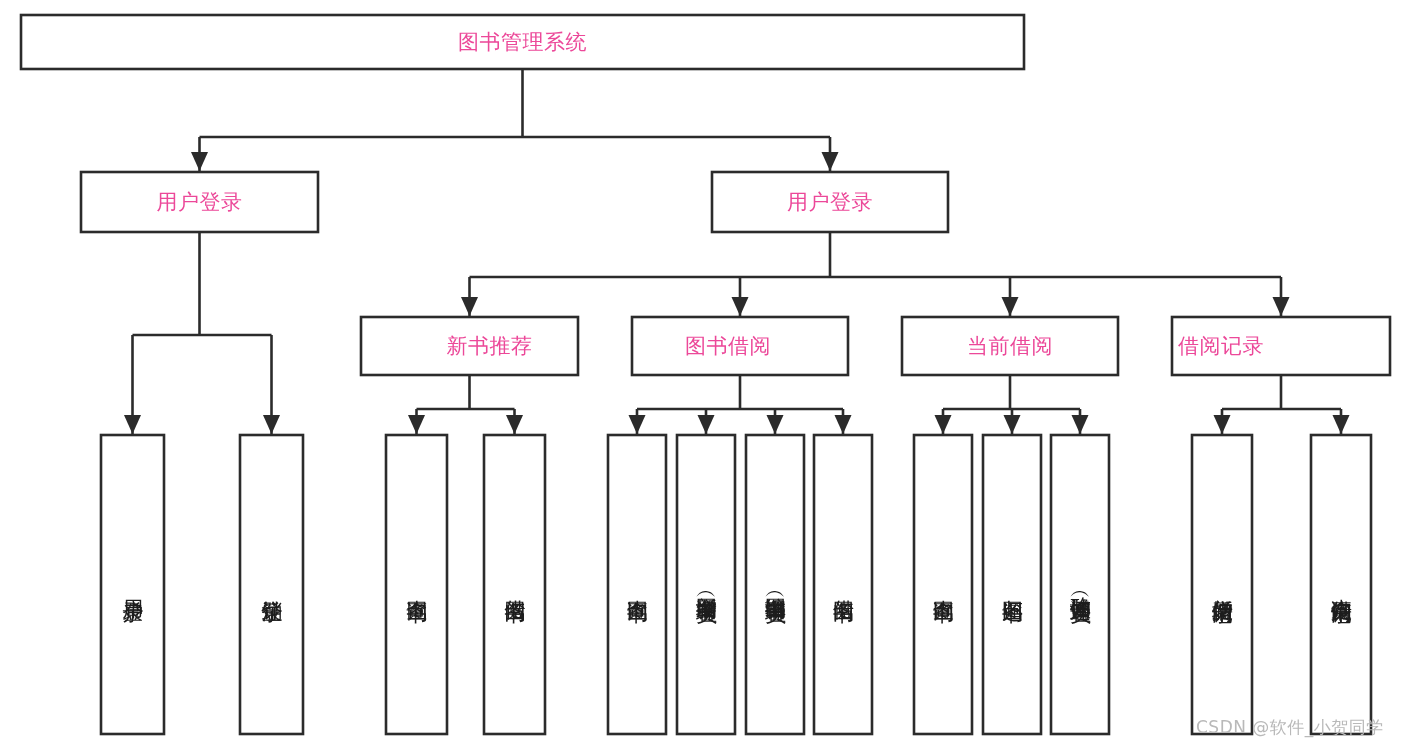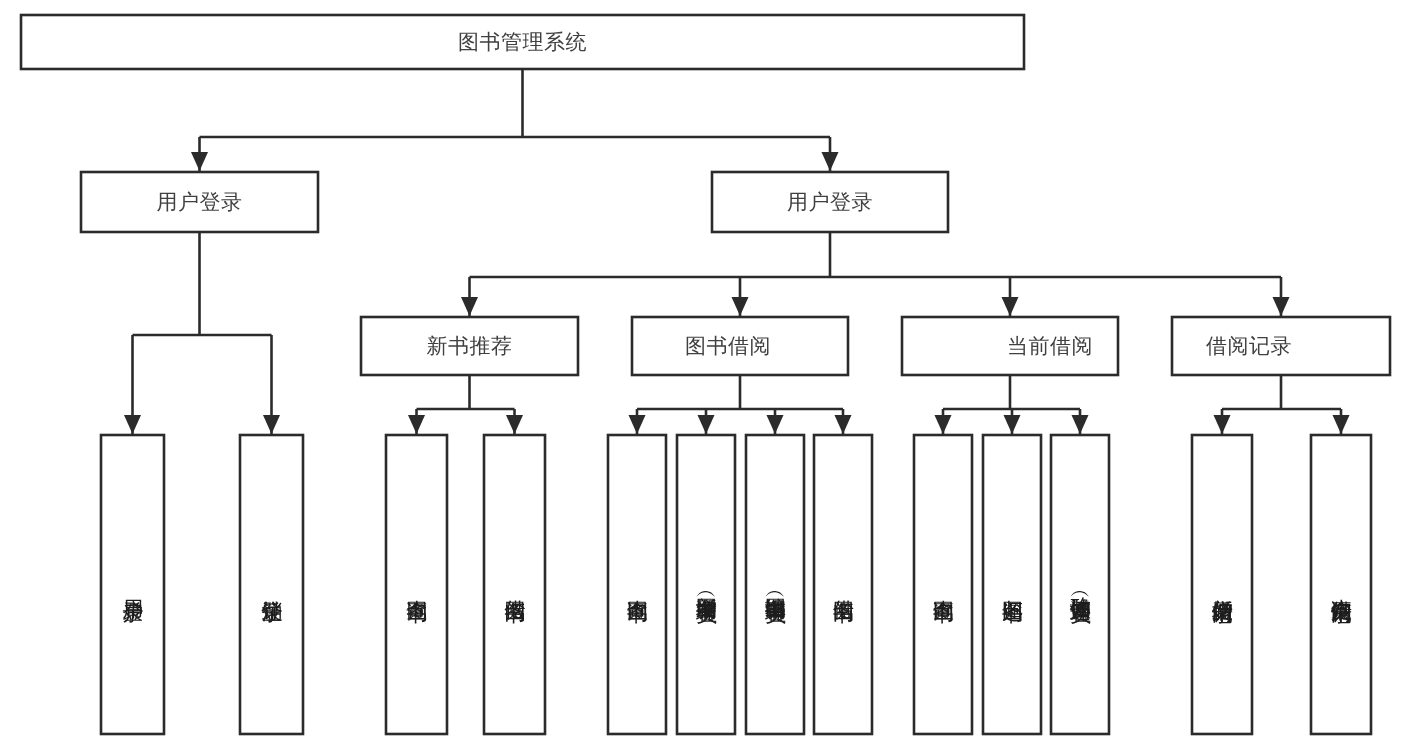--- a/index.html
+++ b/index.html
@@ -40,21 +40,21 @@
   .arrow-head {
     fill: #2b2b2b;
   }
   
   .h-label {
     position: absolute;
     display: flex;
     align-items: center;
     justify-content: center;
     font-size: 21px;
-    color: #404040;
+    color: #ec4899;
     letter-spacing: 0.5px;
     white-space: nowrap;
     line-height: 1;
     pointer-events: none;
     border-radius: 16px;
   }
   
   .v-label {
     position: absolute;
     display: flex;
@@ -159,33 +159,34 @@
         <rect x="1051" y="435" width="58" height="299" class="node-rect"></rect>
         <rect x="1192" y="435" width="60" height="299" class="node-rect"></rect>
         <rect x="1311" y="435" width="60" height="299" class="node-rect"></rect>
       </g>
   </svg>
 
   <div id="label-layer">
       <div class="h-label" style="left: 21px; top: 15px; width: 1003px; height: 54px;">图书管理系统</div>
       <div class="h-label" style="left: 81px; top: 172px; width: 237px; height: 60px;">用户登录</div>
       <div class="h-label" style="left: 712px; top: 172px; width: 236px; height: 60px;">用户登录</div>
-      <div class="h-label" style="left: 361px; top: 317px; width: 217px; height: 58px;">新书推荐</div>
+      <div class="h-label" style="left: 381px; top: 317px; width: 217px; height: 58px;">新书推荐</div>
       <div class="h-label" style="left: 632px; top: 317px; width: 192px; height: 58px;">图书借阅</div>
-      <div class="h-label" style="left: 902px; top: 317px; width: 216px; height: 58px; padding-left: 40px;">当前借阅</div>
-      <div class="h-label" style="left: 1140px; top: 317px; width: 218px; height: 58px;">借阅记录</div>
+      <div class="h-label" style="left: 902px; top: 317px; width: 216px; height: 58px;">当前借阅</div>
+      <div class="h-label" style="left: 1112px; top: 317px; width: 218px; height: 58px;">借阅记录</div>
       <div class="v-label" style="left: 101px; top: 435px; width: 63px; height: 299px;">用户登录</div>
       <div class="v-label" style="left: 240px; top: 435px; width: 63px; height: 299px;">注销登录</div>
       <div class="v-label" style="left: 386px; top: 435px; width: 61px; height: 299px;">查询图书</div>
       <div class="v-label" style="left: 484px; top: 435px; width: 61px; height: 299px;">借阅图书</div>
       <div class="v-label" style="left: 608px; top: 435px; width: 58px; height: 299px;">查询图书</div>
       <div class="v-label" style="left: 677px; top: 435px; width: 58px; height: 299px;">新增图书（管理员）</div>
       <div class="v-label" style="left: 746px; top: 435px; width: 58px; height: 299px;">编辑图书（管理员）</div>
       <div class="v-label" style="left: 814px; top: 435px; width: 58px; height: 299px;">借阅图书</div>
       <div class="v-label" style="left: 914px; top: 435px; width: 58px; height: 299px;">查询图书</div>
       <div class="v-label" style="left: 983px; top: 435px; width: 58px; height: 299px;">归还图书</div>
       <div class="v-label" style="left: 1051px; top: 435px; width: 58px; height: 299px;">确认归还（管理员）</div>
       <div class="v-label" style="left: 1192px; top: 435px; width: 60px; height: 299px;">新增借阅记录</div>
       <div class="v-label" style="left: 1311px; top: 435px; width: 60px; height: 299px;">查询借阅记录</div>
     </div>
 
+  <div class="watermark" style="left:1196px; top:716px;">CSDN @软件_小贺同学</div>
 
 </div>
 
 </body></html>

